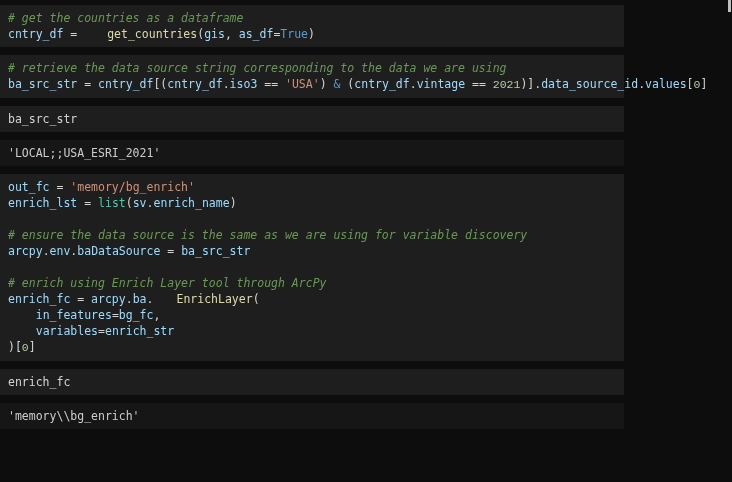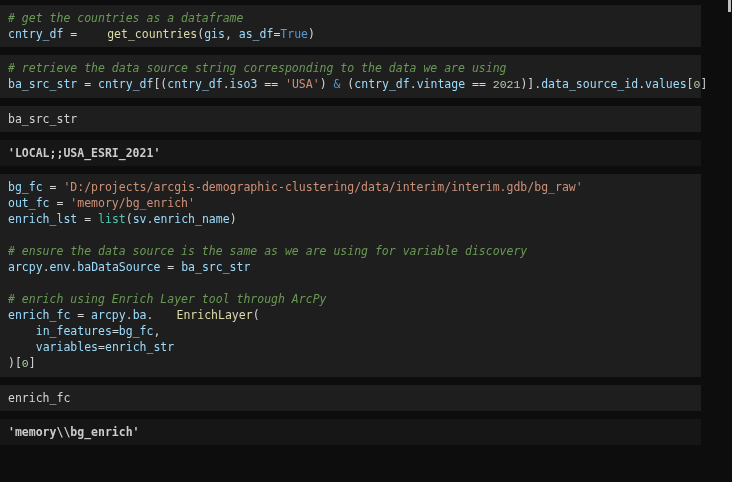--- a/index.html
+++ b/index.html
@@ -16,24 +16,24 @@
   }
   .notebook {
     padding-top: 5px;
     width: 732px;
     box-sizing: border-box;
   }
   .block {
     margin: 0 0 8px 0;
     padding: 5px 8px;
     box-sizing: border-box;
-    width: 701px;
+    width: 624px;
   }
   .block.code   { background: var(--bg-cell, #1E1E1E); }
-  .block.output { background: var(--bg-output, #161616); font-weight: bold; }
+  .block.output { background: var(--bg-output, #161616); }
   .line {
     min-height: 16px;
     line-height: 16px;
     font-size: 11.5px;
     white-space: pre;
     letter-spacing: 0;
   }
   .t-cm  { color: var(--c-cm, #6A9955); font-style: italic; }
   .t-v   { color: var(--c-v, #9CDCFE); }
   .t-op  { color: var(--c-op, #D4D4D4); }
@@ -65,21 +65,20 @@
       <div class="line"><span class="t-cm"># retrieve the data source string corresponding to the data we are using</span></div>
       <div class="line"><span class="t-v">ba_src_str</span><span class="t-op"> = </span><span class="t-v">cntry_df</span><span class="t-op">[(</span><span class="t-v">cntry_df</span><span class="t-op">.</span><span class="t-v">iso3</span><span class="t-op"> == </span><span class="t-str">'USA'</span><span class="t-op">) </span><span class="t-kw">&amp;</span><span class="t-op"> (</span><span class="t-v">cntry_df</span><span class="t-op">.</span><span class="t-v">vintage</span><span class="t-op"> == </span><span class="t-num">2021</span><span class="t-op">)].</span><span class="t-v">data_source_id</span><span class="t-op">.</span><span class="t-v">values</span><span class="t-op">[</span><span class="t-num">0</span><span class="t-op">]</span></div>
     </div>
     <div class="block code">
       <div class="line"><span class="t-pl">ba_src_str</span></div>
     </div>
     <div class="block output">
       <div class="line"><span class="t-out">'LOCAL;;USA_ESRI_2021'</span></div>
     </div>
     <div class="block code">
-      <div class="line"><span class="t-v">bg_fc</span><span class="t-op"> = </span><span class="t-str">'D:/projects/arcgis-demographic-clustering/data/interim/interim.gdb/bg_raw'</span></div>
       <div class="line"><span class="t-v">out_fc</span><span class="t-op"> = </span><span class="t-str">'memory/bg_enrich'</span></div>
       <div class="line"><span class="t-v">enrich_lst</span><span class="t-op"> = </span><span class="t-cls">list</span><span class="t-op">(</span><span class="t-v">sv</span><span class="t-op">.</span><span class="t-v">enrich_name</span><span class="t-op">)</span></div>
       <div class="line"></div>
       <div class="line"><span class="t-cm"># ensure the data source is the same as we are using for variable discovery</span></div>
       <div class="line"><span class="t-v">arcpy</span><span class="t-op">.</span><span class="t-v">env</span><span class="t-op">.</span><span class="t-v">baDataSource</span><span class="t-op"> = </span><span class="t-v">ba_src_str</span></div>
       <div class="line"></div>
       <div class="line"><span class="t-cm"># enrich using Enrich Layer tool through ArcPy</span></div>
       <div class="line"><span class="t-v">enrich_fc</span><span class="t-op"> = </span><span class="t-v">arcpy</span><span class="t-op">.</span><span class="t-v">ba</span><span class="t-op">.</span><span class="t-fn">EnrichLayer</span><span class="t-op">(</span></div>
       <div class="line"><span class="t-op">    </span><span class="t-v">in_features</span><span class="t-op">=</span><span class="t-v">bg_fc</span><span class="t-op">,</span></div>
       <div class="line"><span class="t-op">    </span><span class="t-v">variables</span><span class="t-op">=</span><span class="t-v">enrich_str</span></div>

